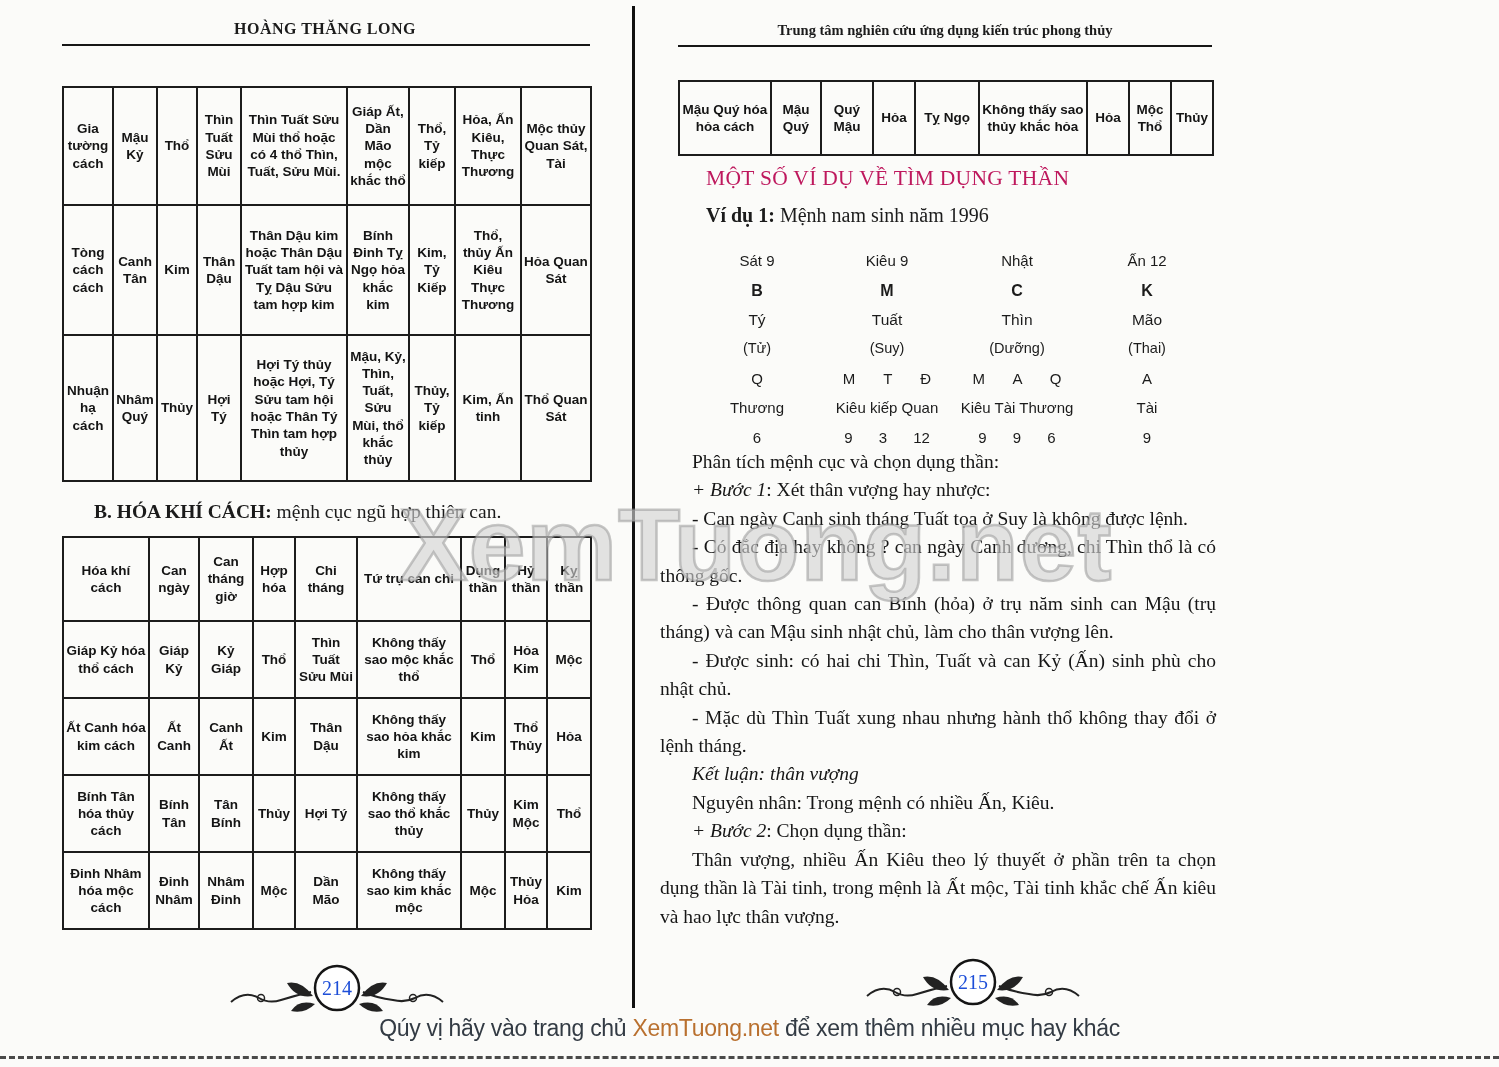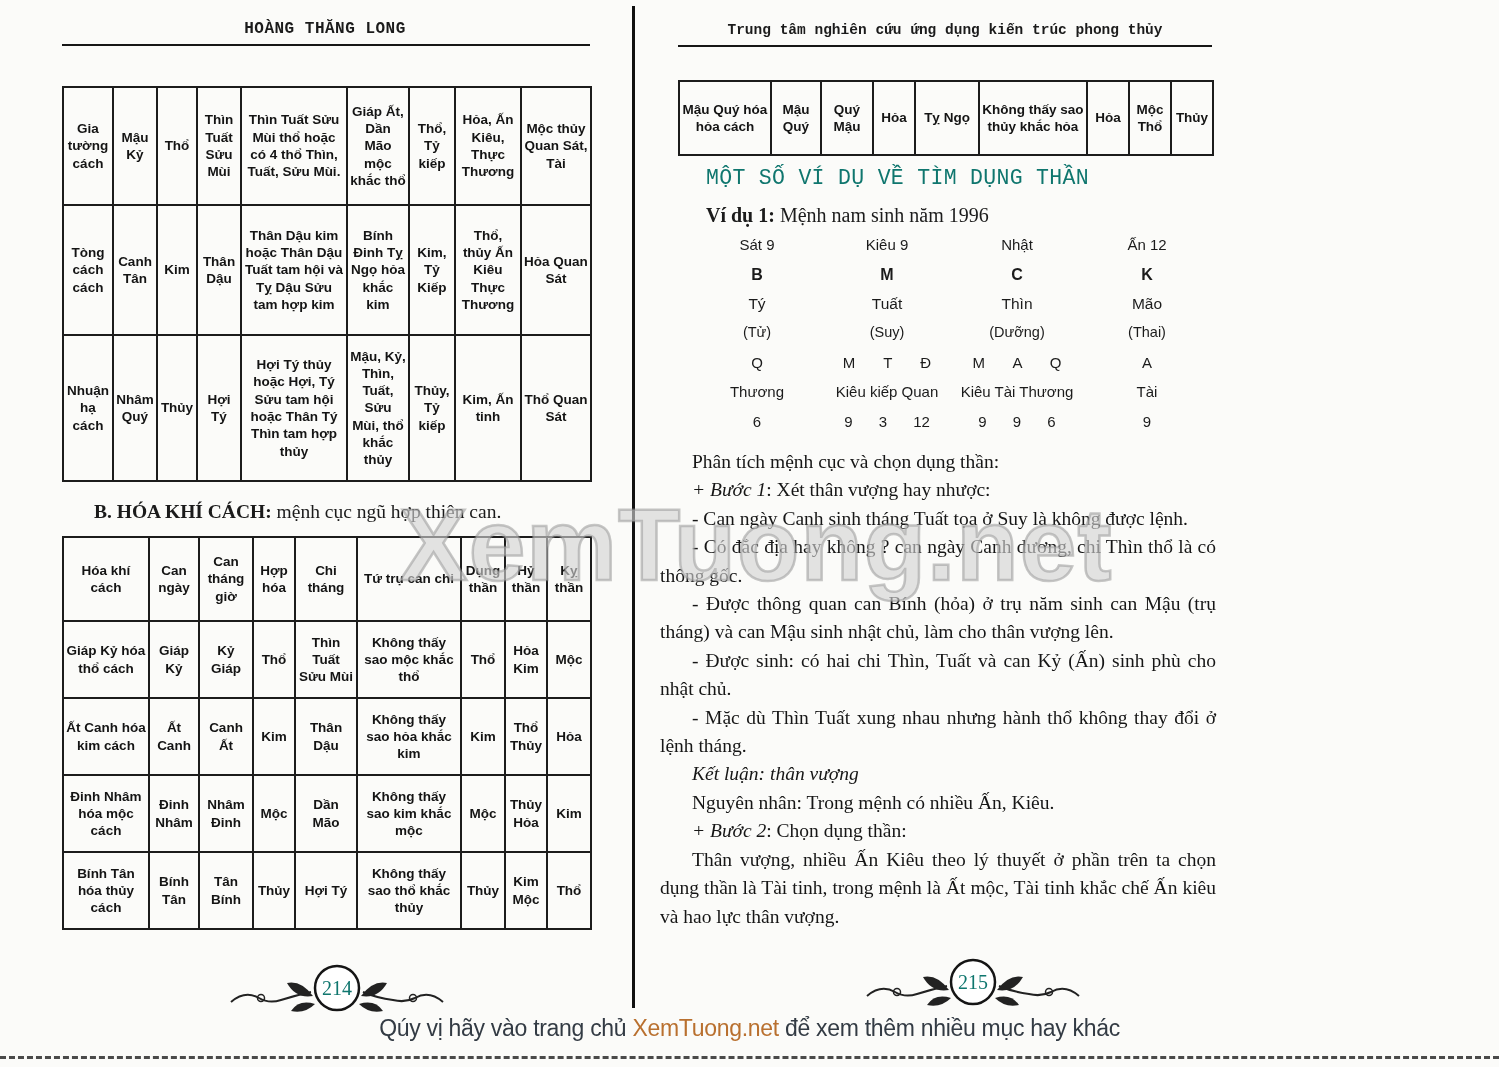--- a/index.html
+++ b/index.html
@@ -2,21 +2,21 @@
 <html><head>
 <meta charset="utf-8">
 <style>
   html,body{margin:0;padding:0;}
   body{
     width:1499px;height:1067px;position:relative;overflow:hidden;
     background:#fbfbf9;color:#1b1b1b;
     font-family:"Liberation Sans","DejaVu Sans",sans-serif;
   }
   .abs{position:absolute;}
-  .sans{font-family:Liberation Mono, monospace;}
+  .sans{font-family:Liberation Serif, serif;}
   .rule{background:#161616;height:2px;}
 
   
   #left-header{left:60px;top:20px;width:530px;text-align:center;font-weight:700;font-size:16px;letter-spacing:.5px;}
   #left-header-rule{left:62px;top:44px;width:528px;}
   #right-header{left:678px;top:22px;width:534px;text-align:center;font-weight:700;font-size:14.5px;}
   #right-header-rule{left:678px;top:45px;width:534px;}
 
   
   table.grid{border-collapse:collapse;table-layout:fixed;width:100%;
@@ -32,49 +32,49 @@
   #table2 tr:nth-child(n+2){height:77px;margin-left:42px;}
   #table3-wrap{left:678px;top:80px;width:534px;}
   #table3 tr{height:74px;}
 
   
   #section-b{left:62px;top:501px;width:528px;padding-left:32px;box-sizing:border-box;
     font-family:"Liberation Serif","DejaVu Serif",serif;font-size:19.5px;}
   #section-b b{font-weight:700;}
 
   
-  #vd-title{left:706px;top:166px;width:520px;font-size:21.5px;letter-spacing:.3px;color:#0f766e;}
+  #vd-title{left:706px;top:166px;width:520px;font-size:21.5px;letter-spacing:.3px;color:#be185d;}
   #vd-line{left:706px;top:204px;width:520px;font-family:"Liberation Serif","DejaVu Serif",serif;font-size:20px;}
   #vd-line b{font-weight:700;}
 
   
   #chart{left:692px;top:236px;width:520px;display:flex;}
   .chart-col{flex:0 0 130px;text-align:center;}
-  .c-top{font-size:15px;height:30px;}
+  .c-top{font-size:15px;height:30px;margin-top:16px;}
   .c-can{font-size:16px;font-weight:700;height:29px;}
   .c-chi{font-size:15.5px;height:29px;}
   .c-stage{font-size:14.5px;height:30px;}
   .c-let{font-size:15px;height:29px;word-spacing:24px;}
   .c-god{font-size:15px;height:30px;}
   .c-num{font-size:15px;height:29px;word-spacing:22px;}
 
   
   #paras{left:660px;top:448px;width:556px;font-family:"Liberation Serif","DejaVu Serif",serif;
     font-size:19.5px;line-height:28.4px;text-align:justify;color:#161616;}
   #paras p{margin:0;text-indent:32px;}
   .plead{font-style:italic;}
 
   
   #page-divider{left:632px;top:6px;width:2.5px;height:1002px;background:#101010;}
   #bottom-dashes{left:0;top:1056px;width:1499px;border-top:3.5px dashed #4a4a4a;}
 
   
   .ornament{width:220px;height:58px;}
   .pg-num{position:absolute;left:0;top:0;width:220px;text-align:center;
-    font-family:"Liberation Serif","DejaVu Serif",serif;font-size:20px;color:#0f766e;}
+    font-family:"Liberation Serif","DejaVu Serif",serif;font-size:20px;color:#1d4ed8;}
   #orn-left{left:227px;top:960px;}
   #orn-left .pg-num{top:17px;}
   #orn-right{left:863px;top:954px;}
   #orn-right .pg-num{top:17px;}
 
   
   #watermark{left:396px;top:470px;width:720px;height:150px;line-height:150px;text-align:center;
     font-weight:700;font-size:102px;letter-spacing:1px;pointer-events:none;z-index:6;
     color:rgba(240,240,240,0.42);-webkit-text-stroke:2.5px rgba(148,148,148,0.5);
     text-shadow:0 0 1px rgba(150,150,150,0.35);}
@@ -187,40 +187,40 @@
       <td>Ất Canh</td>
       <td>Canh Ất</td>
       <td>Kim</td>
       <td>Thân Dậu</td>
       <td>Không thấy sao hỏa khắc kim</td>
       <td>Kim</td>
       <td>Thổ Thủy</td>
       <td>Hỏa</td>
     </tr>
     <tr>
+      <td>Bính Tân hóa thủy cách</td>
+      <td>Bính Tân</td>
+      <td>Tân Bính</td>
+      <td>Thủy</td>
+      <td>Hợi Tý</td>
+      <td>Không thấy sao thổ khắc thủy</td>
+      <td>Thủy</td>
+      <td>Kim Mộc</td>
+      <td>Thổ</td>
+    </tr>
+    <tr>
       <td>Đinh Nhâm hóa mộc cách</td>
       <td>Đinh Nhâm</td>
       <td>Nhâm Đinh</td>
       <td>Mộc</td>
       <td>Dần Mão</td>
       <td>Không thấy sao kim khắc mộc</td>
       <td>Mộc</td>
       <td>Thủy Hỏa</td>
       <td>Kim</td>
-    </tr>
-    <tr>
-      <td>Bính Tân hóa thủy cách</td>
-      <td>Bính Tân</td>
-      <td>Tân Bính</td>
-      <td>Thủy</td>
-      <td>Hợi Tý</td>
-      <td>Không thấy sao thổ khắc thủy</td>
-      <td>Thủy</td>
-      <td>Kim Mộc</td>
-      <td>Thổ</td>
     </tr>
   </tbody>
     </table>
 </div>
 
 <div class="abs content sans" id="right-header">Trung tâm nghiên cứu ứng dụng kiến trúc phong thủy</div>
 <div class="abs content rule" id="right-header-rule"></div>
 
 <div class="abs content" id="table3-wrap">
   <table class="grid" id="table3">

